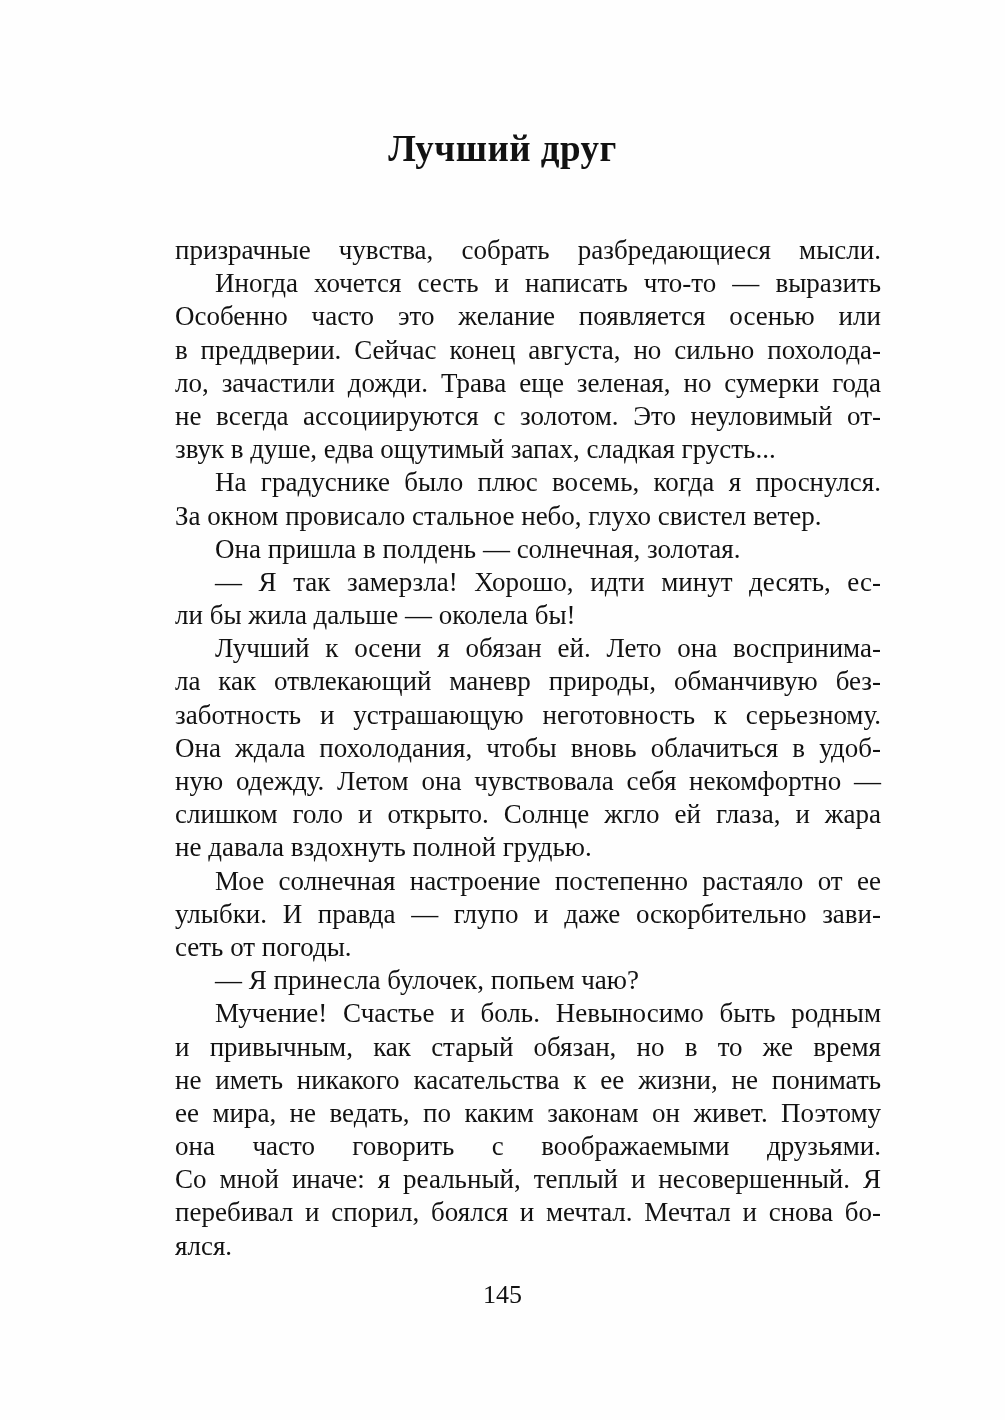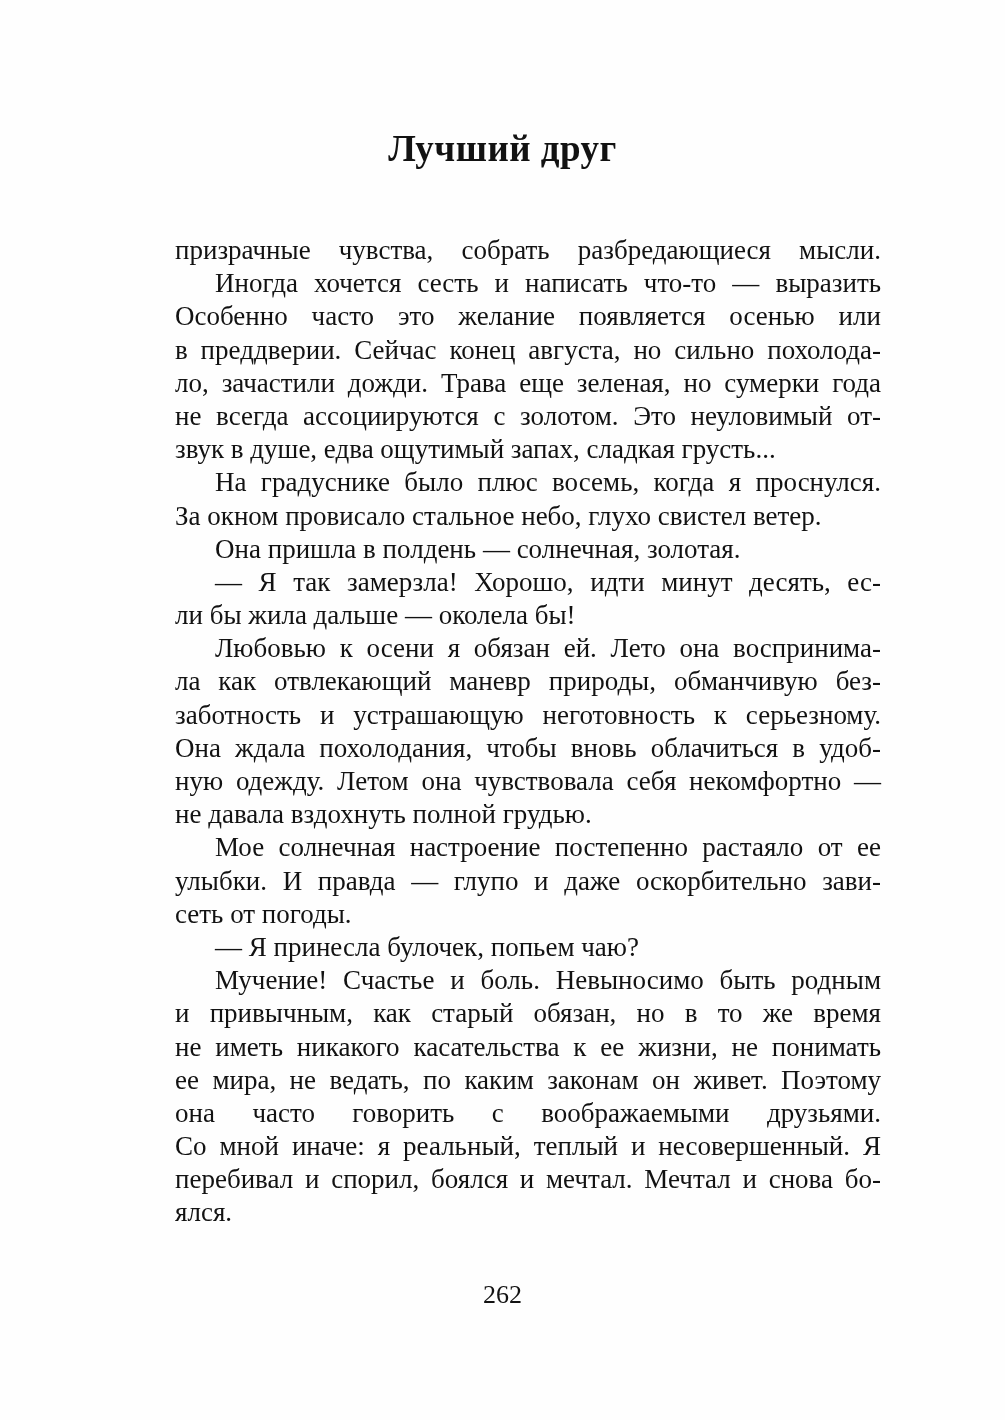--- a/index.html
+++ b/index.html
@@ -73,25 +73,26 @@
         <div class="line last">За окном провисало стальное небо, глухо свистел ветер.</div>
       </div>
       <div class="paragraph">
         <div class="line first last">Она пришла в полдень — солнечная, золотая.</div>
       </div>
       <div class="paragraph">
         <div class="line first">— Я так замерзла! Хорошо, идти минут десять, ес-</div>
         <div class="line last">ли бы жила дальше — околела бы!</div>
       </div>
       <div class="paragraph">
-        <div class="line first">Любовью к осени я обязан ей. Лето она воспринима-</div>
+        <div class="line first">Лучший к осени я обязан ей. Лето она воспринима-</div>
         <div class="line">ла как отвлекающий маневр природы, обманчивую без-</div>
         <div class="line">заботность и устрашающую неготовность к серьезному.</div>
         <div class="line">Она ждала похолодания, чтобы вновь облачиться в удоб-</div>
         <div class="line">ную одежду. Летом она чувствовала себя некомфортно —</div>
+        <div class="line">слишком голо и открыто. Солнце жгло ей глаза, и жара</div>
         <div class="line last">не давала вздохнуть полной грудью.</div>
       </div>
       <div class="paragraph">
         <div class="line first">Мое солнечная настроение постепенно растаяло от ее</div>
         <div class="line">улыбки. И правда — глупо и даже оскорбительно зави-</div>
         <div class="line last">сеть от погоды.</div>
       </div>
       <div class="paragraph">
         <div class="line first last">— Я принесла булочек, попьем чаю?</div>
       </div>
@@ -100,14 +101,14 @@
         <div class="line">и привычным, как старый обязан, но в то же время</div>
         <div class="line">не иметь никакого касательства к ее жизни, не понимать</div>
         <div class="line">ее мира, не ведать, по каким законам он живет. Поэтому</div>
         <div class="line">она часто говорить с воображаемыми друзьями.</div>
         <div class="line">Со мной иначе: я реальный, теплый и несовершенный. Я</div>
         <div class="line">перебивал и спорил, боялся и мечтал. Мечтал и снова бо-</div>
         <div class="line last">ялся.</div>
       </div>
     </div>
 
-  <div class="page-number">262</div>
+  <div class="page-number">145</div>
 </div>
 
 </body></html>

